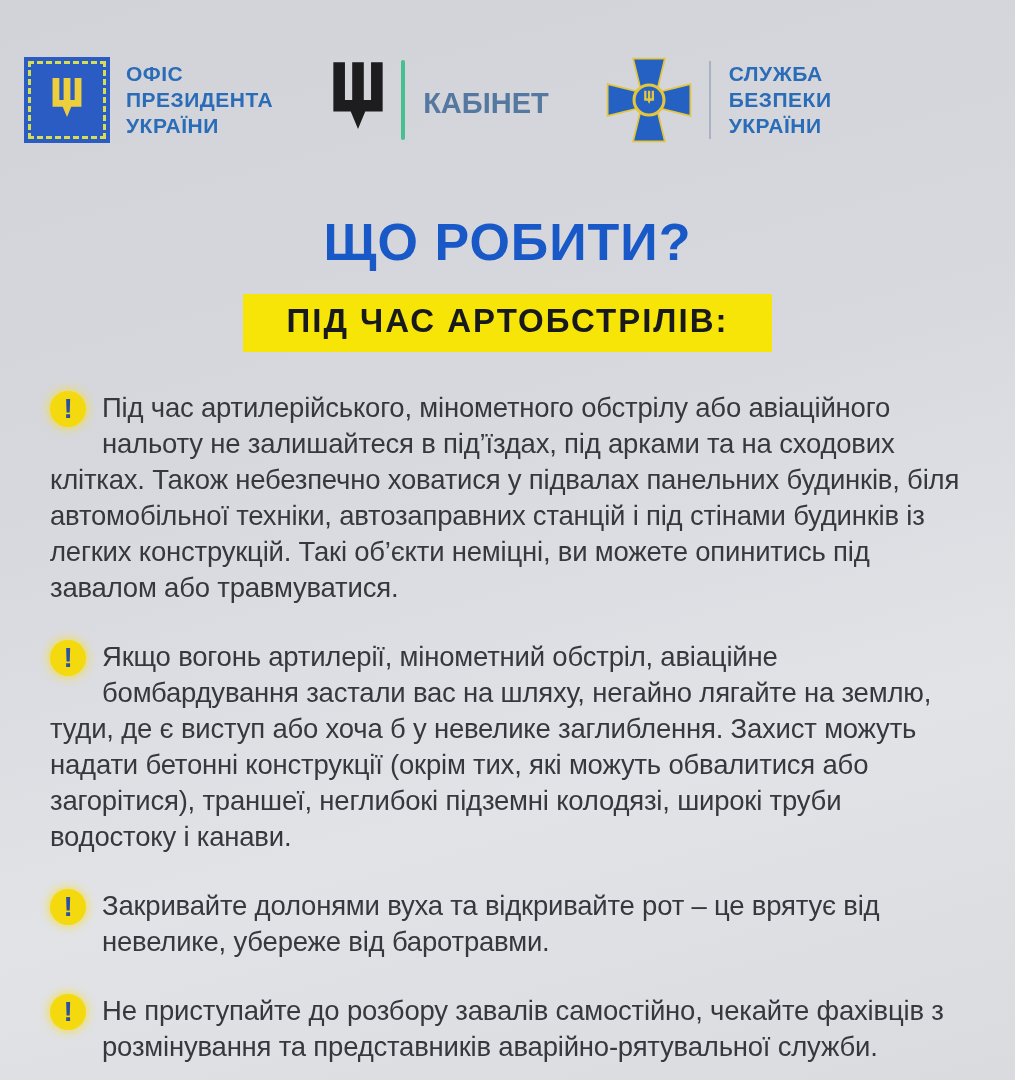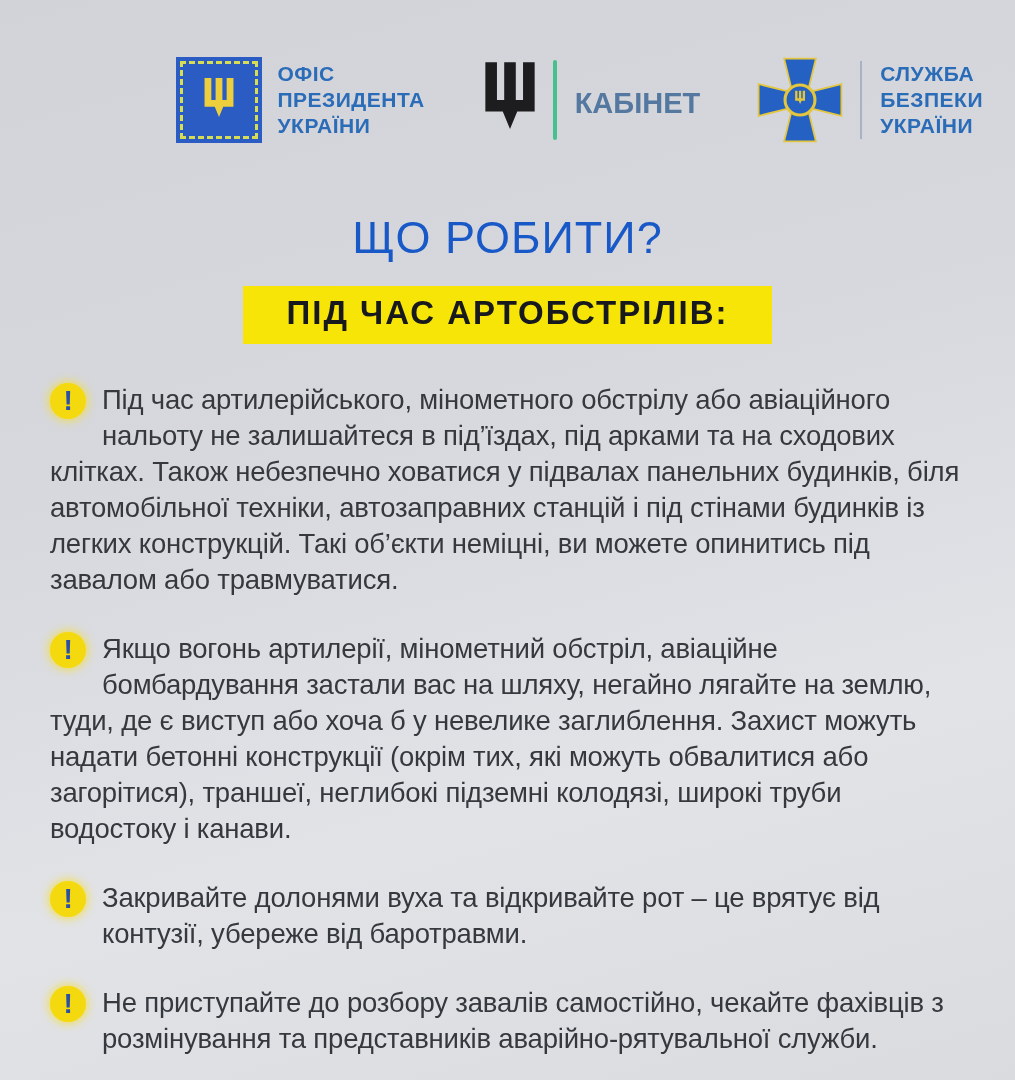--- a/index.html
+++ b/index.html
@@ -10,22 +10,22 @@
   }
   .poster {
     width:1015px; height:1080px;
     display:flex; flex-direction:column;
     overflow:hidden;
     background:linear-gradient(165deg, #d2d3d8 0%, #d7d8dd 38%, #e2e3e7 70%, #dadbdf 100%);
   }
 
   
   .logos {
-    display:flex; align-items:center; justify-content:flex-end;
-    gap:56px; padding:56px 32px 38px;
+    display:flex; align-items:center; justify-content:flex-start;
+    gap:56px; padding:56px 24px 38px;
   }
   .logo { display:flex; align-items:center; }
   .logo-text span { display:block; text-transform:uppercase; }
 
   .op-emblem {
     width:86px; height:86px; box-sizing:border-box;
     background:#2a5cc4; border:2px solid #234eae0;
     border-color:#2452b4; padding:4px; margin-right:16px;
     display:flex;
   }
@@ -53,21 +53,21 @@
   }
 
   .header-rule {
     height:1px; background:rgba(148,150,158,.38);
     box-shadow:0 1px 0 rgba(255,255,255,.55);
   }
 
   
   .title {
     margin:30px 0 0; text-align:center;
-    color:#1959c7; font-size:45px; font-weight:normal; letter-spacing:1px;
+    color:#1959c7; font-size:52px; font-weight:bold; letter-spacing:1px;
   }
   .subtitle-bar {
     margin:22px auto 0; width:fit-content;
     background:#f6e506; padding:8px 44px 12px;
   }
   .subtitle-bar span {
     font-size:33px; font-weight:bold; color:#17191d; letter-spacing:2px;
   }
 
   .bullets { padding:38px 50px 0; }
@@ -152,21 +152,21 @@
       <p class="bullet">
         <span class="excl">!</span>
         <span>Під час артилерійського, мінометного обстрілу або авіаційного нальоту не залишайтеся в під’їздах, під арками та на сходових клітках. Також небезпечно ховатися у підвалах панельних будинків, біля автомобільної техніки, автозаправних станцій і під стінами будинків із легких конструкцій. Такі об’єкти неміцні, ви можете опинитись під завалом або травмуватися.</span>
       </p>
       <p class="bullet">
         <span class="excl">!</span>
         <span>Якщо вогонь артилерії, мінометний обстріл, авіаційне бомбардування застали вас на шляху, негайно лягайте на землю, туди, де є виступ або хоча б у невелике заглиблення. Захист можуть надати бетонні конструкції (окрім тих, які можуть обвалитися або загорітися), траншеї, неглибокі підземні колодязі, широкі труби водостоку і канави.</span>
       </p>
       <p class="bullet">
         <span class="excl">!</span>
-        <span>Закривайте долонями вуха та відкривайте рот – це врятує від контузії, убереже від баротравми.</span>
+        <span>Закривайте долонями вуха та відкривайте рот – це врятує від невелике, убереже від баротравми.</span>
       </p>
       <p class="bullet">
         <span class="excl">!</span>
         <span>Не приступайте до розбору завалів самостійно, чекайте фахівців з розмінування та представників аварійно-рятувальної служби.</span>
       </p>
     </section>
   </main>
 
 </div>
 

